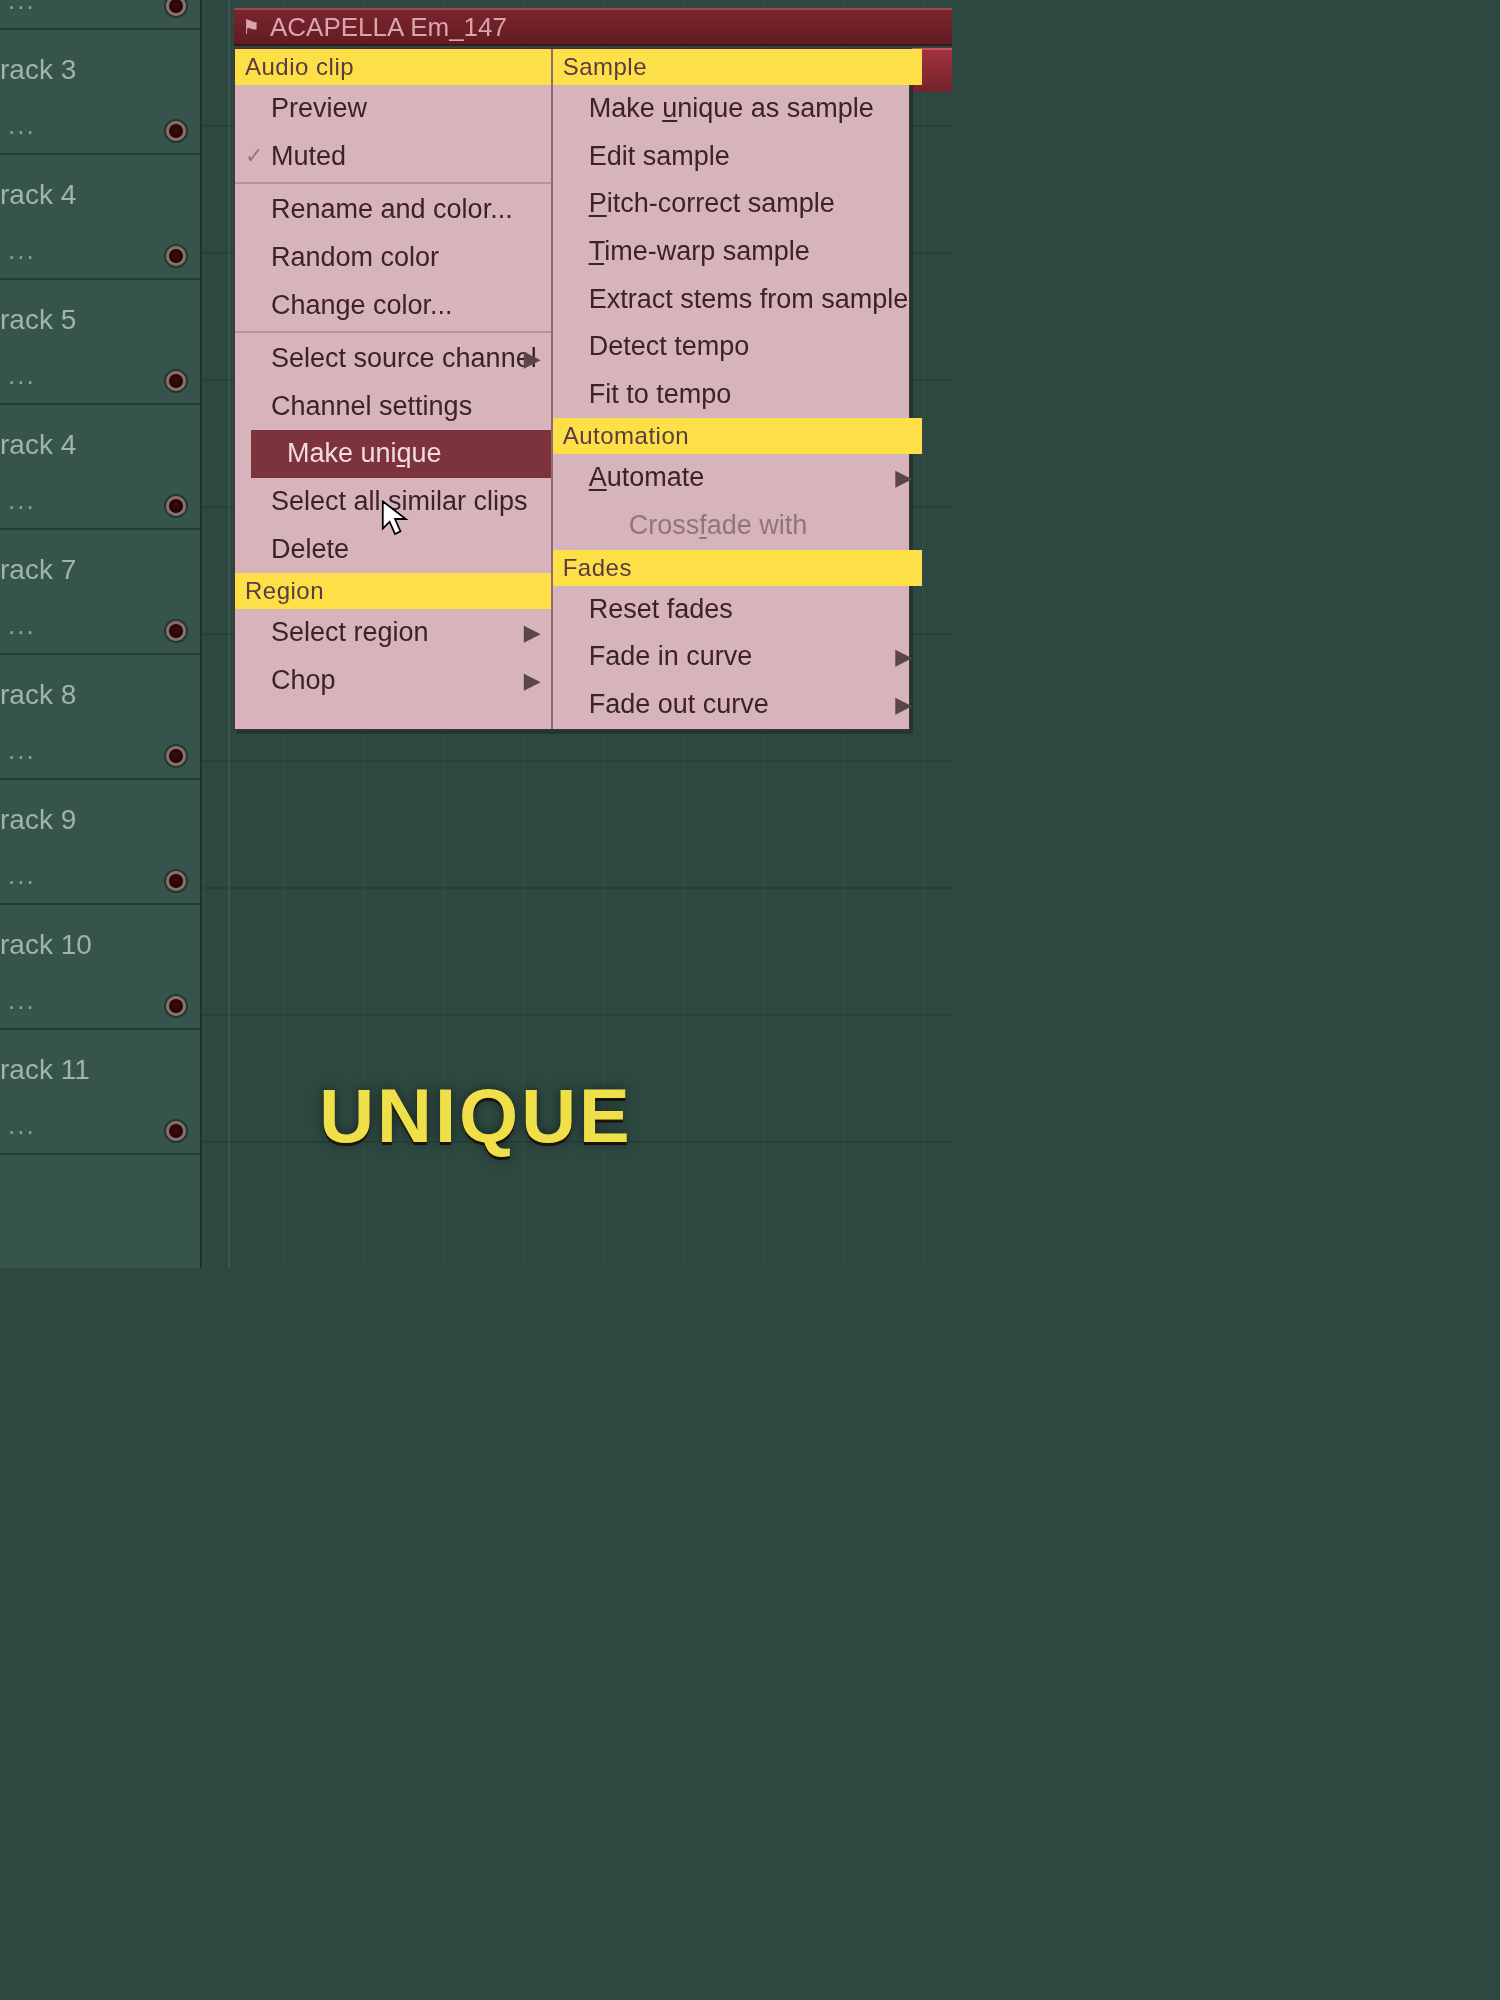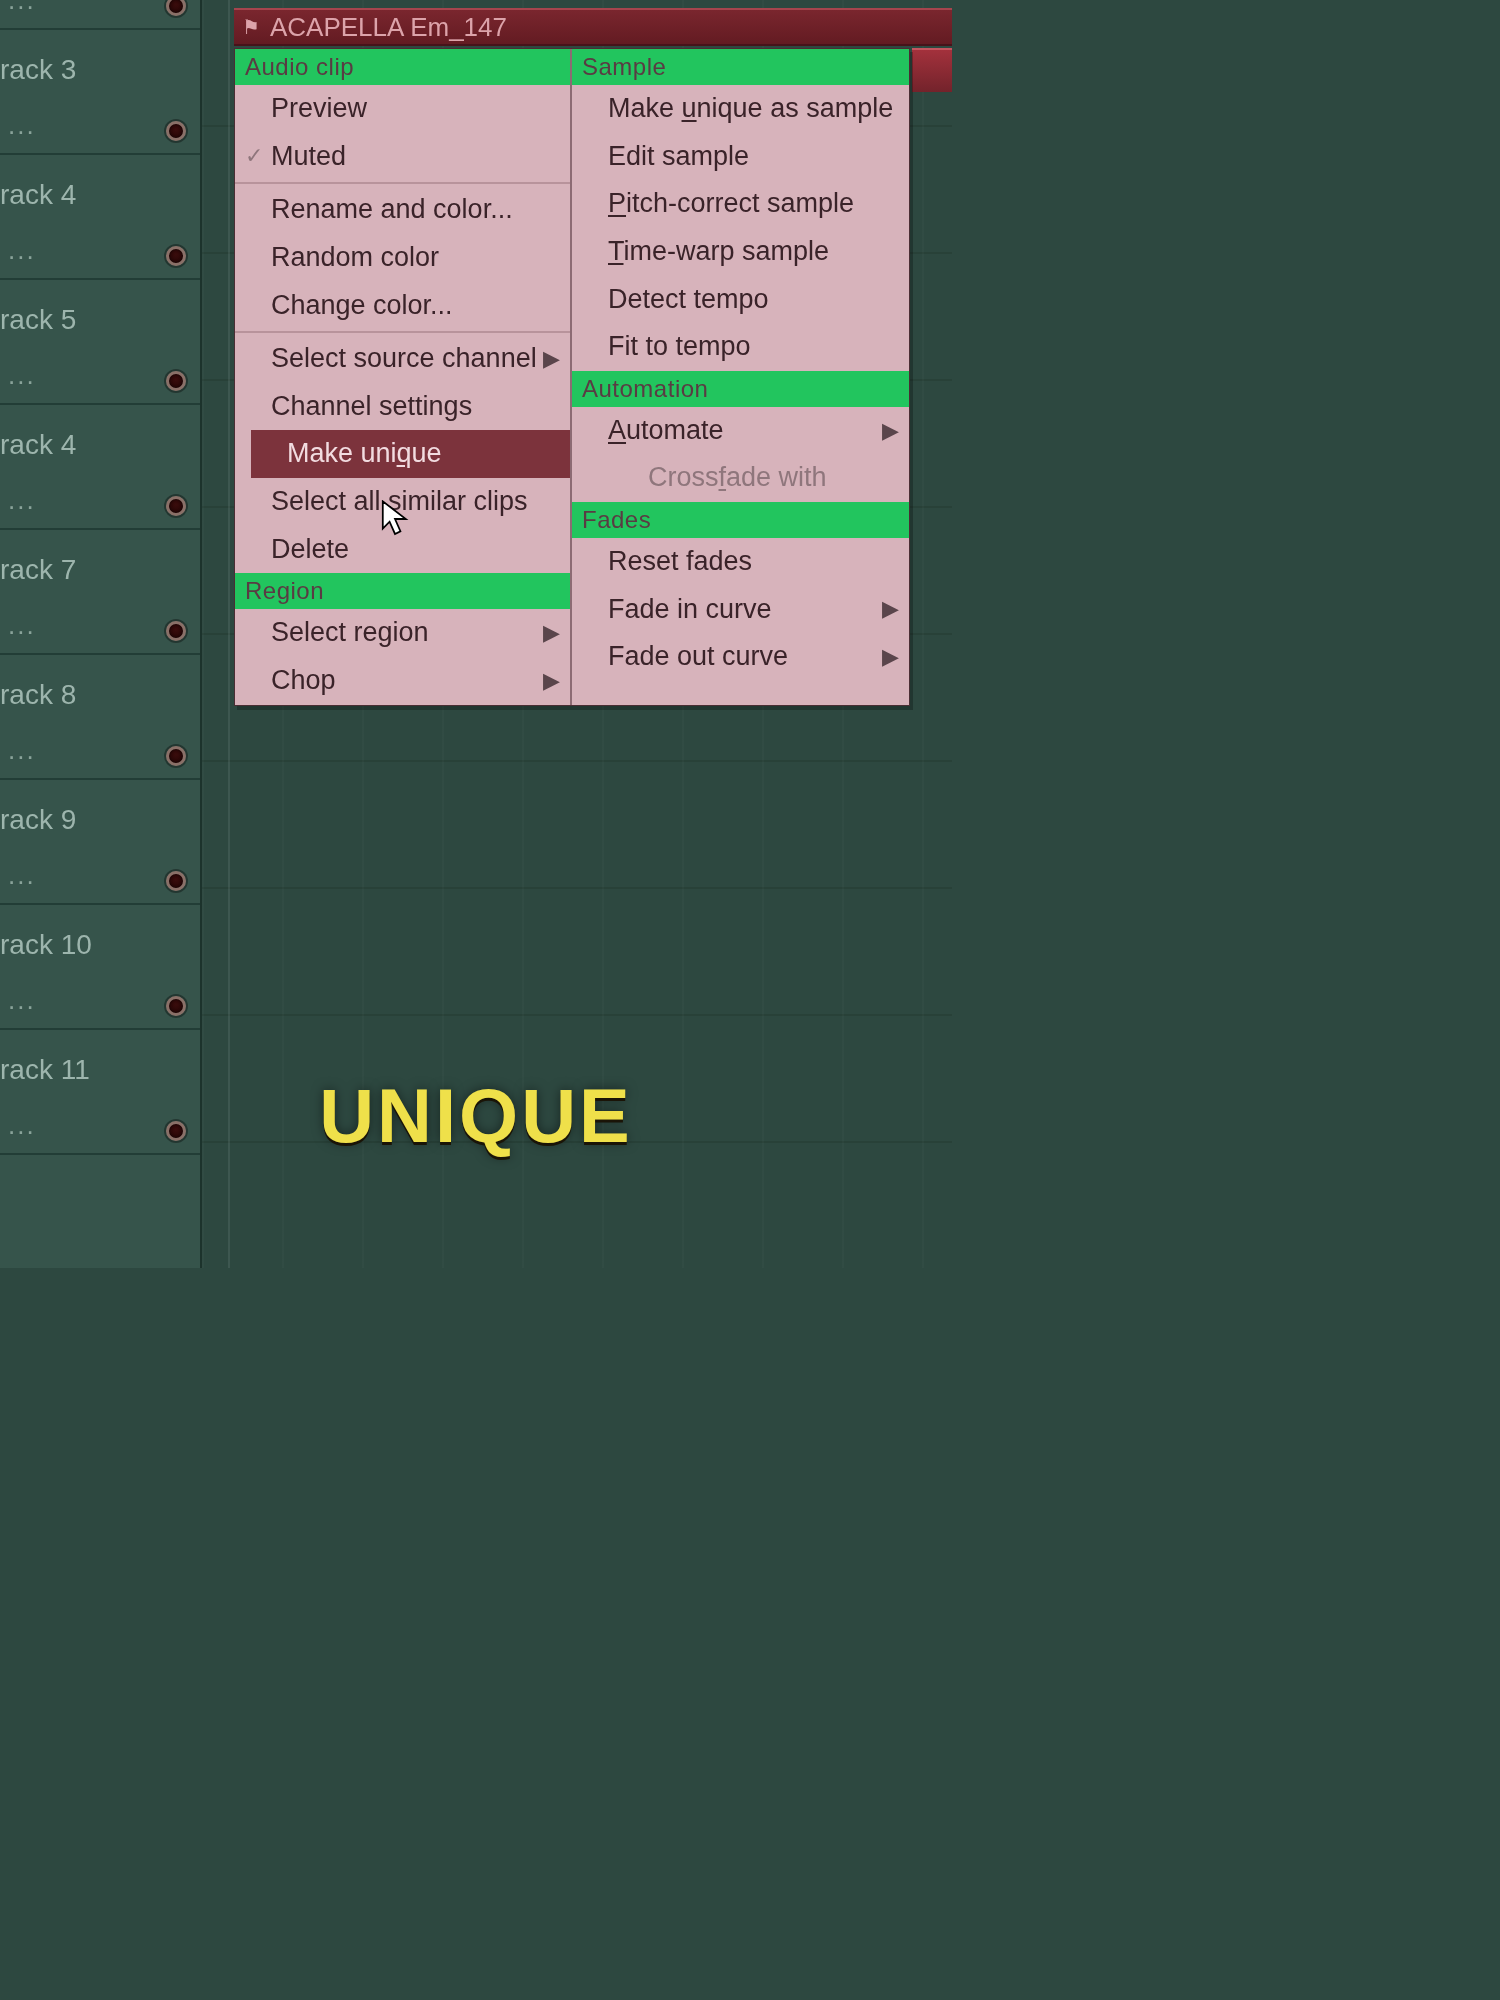--- a/index.html
+++ b/index.html
@@ -120,21 +120,21 @@
     box-shadow: 3px 4px 0 rgba(0,0,0,.25);
     border: 1px solid #4a2e34;
   }
   .menu-col {
     flex: 1 1 50%;
     display: flex;
     flex-direction: column;
   }
   .menu-col.left { border-right: 2px solid #8c6b73; }
   .section-header {
-    background: #22c55e;
+    background: #fde047;
     color: #5a3b43;
     font-size: 24px;
     padding: 4px 8px 4px 10px;
     font-weight: 400;
     letter-spacing: .5px;
   }
   .menu-item {
     position: relative;
     font-size: 27px;
     color: #3a2329;
@@ -300,20 +300,21 @@
     <div class="menu-item">
       <span><span>Make </span><span class="mn-underline">u</span><span>nique as sample</span></span>
     </div>
     <div class="menu-item"><span>Edit sample</span></div>
     <div class="menu-item">
       <span><span></span><span class="mn-underline">P</span><span>itch-correct sample</span></span>
     </div>
     <div class="menu-item">
       <span><span></span><span class="mn-underline">T</span><span>ime-warp sample</span></span>
     </div>
+    <div class="menu-item"><span>Extract stems from sample</span></div>
     <div class="menu-item"><span>Detect tempo</span></div>
     <div class="menu-item"><span>Fit to tempo</span></div>
 
     <div class="section-header">Automation</div>
     <div class="menu-item">
       <span><span></span><span class="mn-underline">A</span><span>utomate</span></span>
       <span class="arrow">▶</span>
     </div>
     <div class="menu-item disabled">
       <span><span>Cross</span><span class="mn-underline">f</span><span>ade with</span></span>

